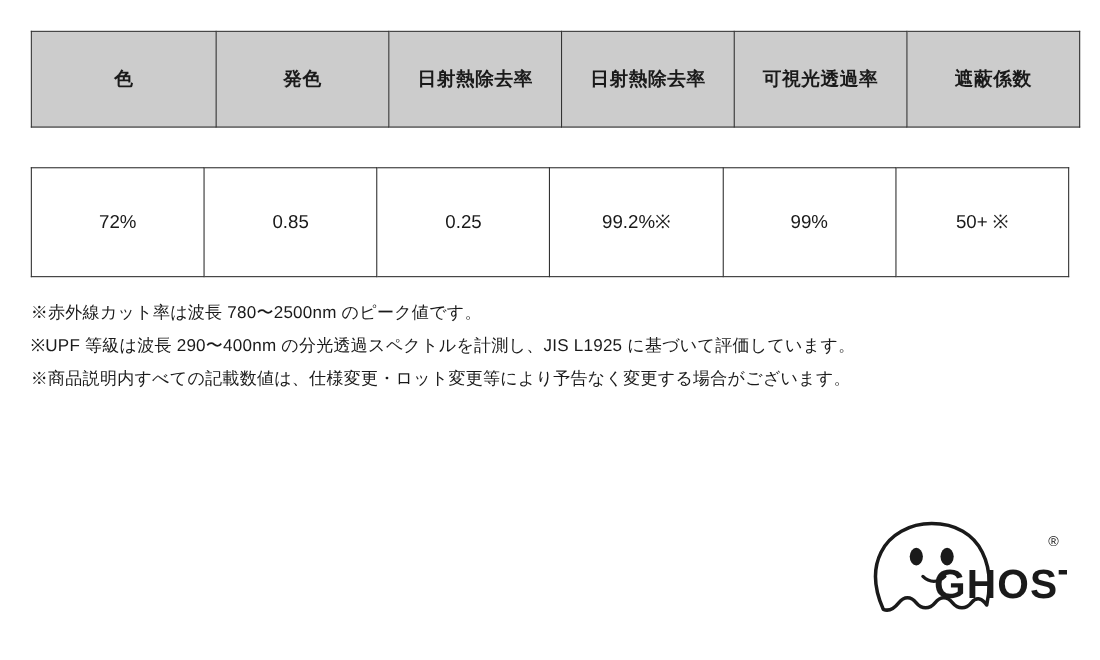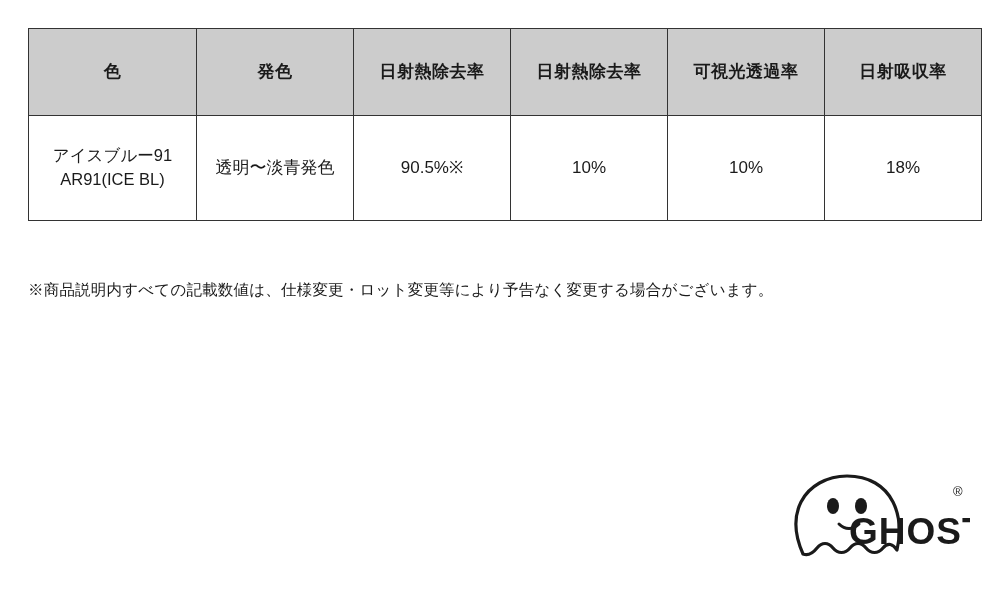--- a/index.html
+++ b/index.html
@@ -88,44 +88,43 @@
 <div class="page">
 
   <table class="spec spec1">
     <tbody>
         <tr class="head">
       <td style="width:163px">色</td>
       <td style="width:152px">発色</td>
       <td style="width:152px">日射熱除去率</td>
       <td style="width:152px">日射熱除去率</td>
       <td style="width:152px">可視光透過率</td>
-      <td style="width:152px">日射吸収率</td>
-    </tr>
-    <tr class="body">
-      <td>
-        <span class="cell-name twoline">アイスブルー91</span>
-        <span class="cell-name twoline">AR91(ICE BL)</span>
-      </td>
-      <td>透明〜淡青発色</td>
-      <td>90.5%※</td>
-      <td>10%</td>
-      <td>10%</td>
-      <td>18%</td>
+      <td style="width:152px">遮蔽係数</td>
     </tr>
   </tbody>
     </table>
 
   <div class="gap"></div>
 
   <table class="spec spec2">
     <tbody>
+    <tr class="body">
+      <td>72%</td>
+      <td>0.85</td>
+      <td>0.25</td>
+      <td>99.2%※</td>
+      <td>99%</td>
+      <td>50+ ※</td>
+    </tr>
   </tbody>
     </table>
 
   <div class="notes">
+    <div>※赤外線カット率は波長 780〜2500nm のピーク値です。</div>
+    <div>※UPF 等級は波長 290〜400nm の分光透過スペクトルを計測し、JIS L1925 に基づいて評価しています。</div>
     <div>※商品説明内すべての記載数値は、仕様変更・ロット変更等により予告なく変更する場合がございます。</div>
   </div>
 
   <div class="ghost-logo">
     <svg viewBox="0 0 185 92" width="185" height="92" aria-hidden="true">
       <path d="M18 88 C10 70 8 52 16 36 C24 20 42 10 62 10 C84 10 100 20 108 36 C115 50 116 66 112 84 C108 78 103 76 98 82 C93 88 86 88 81 82 C76 76 70 76 65 82 C60 88 53 88 48 82 C43 76 37 76 32 82 C28 87 23 90 18 88 Z" fill="none" stroke="#1a1a1a" stroke-width="3.2" stroke-linejoin="round" stroke-linecap="round"></path>
       <ellipse cx="48" cy="40" rx="6" ry="8" fill="#1a1a1a"></ellipse>
       <ellipse cx="76" cy="40" rx="6" ry="8" fill="#1a1a1a"></ellipse>
       <path d="M54 58 C60 64 68 64 74 58" fill="none" stroke="#1a1a1a" stroke-width="3" stroke-linecap="round"></path>
       <text x="64" y="78" font-family="&quot;Liberation Sans&quot;, sans-serif" font-size="37" font-weight="bold" fill="#1a1a1a" letter-spacing="1">GHOST</text>

